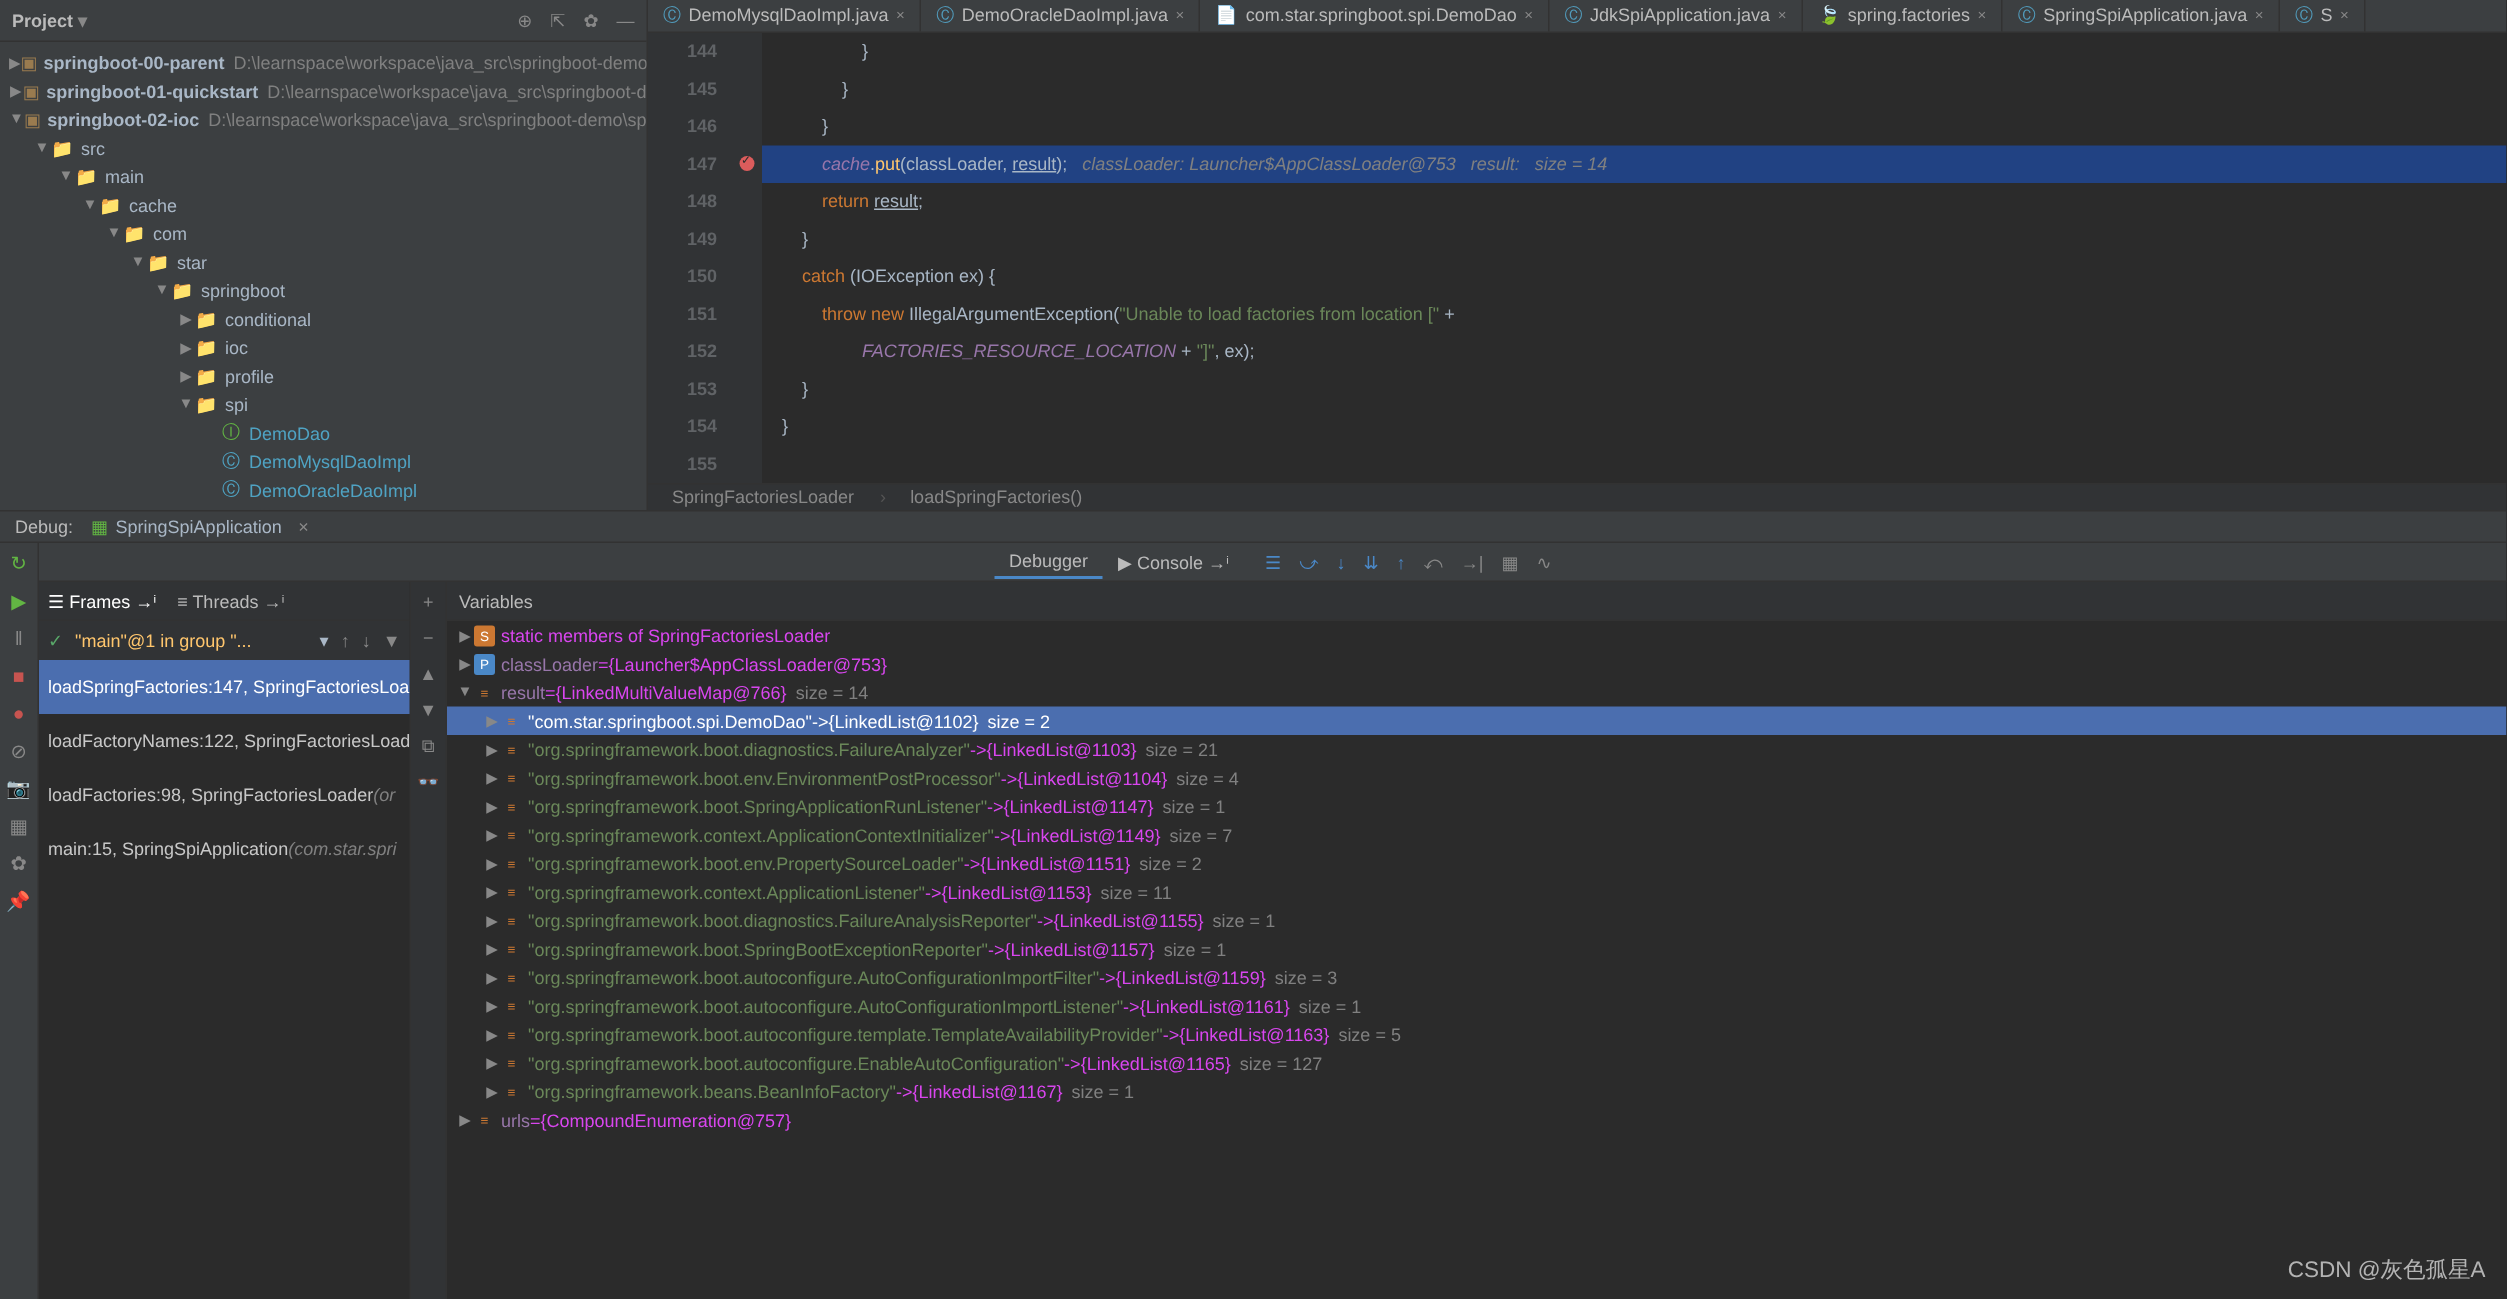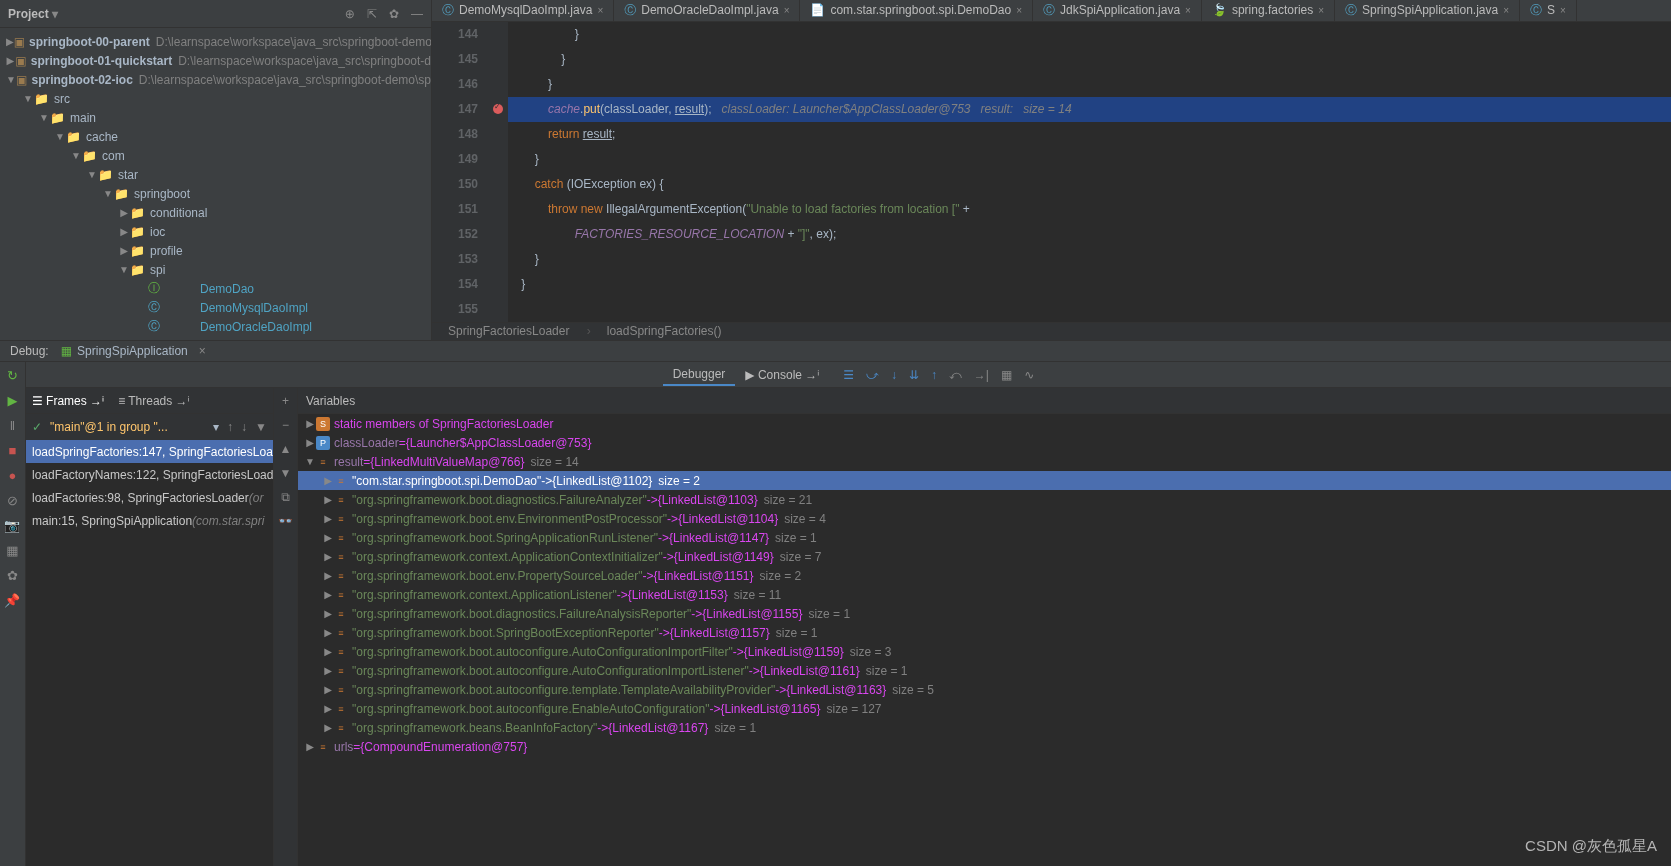--- a/index.html
+++ b/index.html
@@ -11,21 +11,21 @@
 .proj-title { color:#bbb; font-weight:bold; }
 .proj-title::after { content:" ▾"; color:#888; }
 .proj-tools { margin-left:auto; display:flex; gap:12px; color:#888; }
 .proj-tools span { cursor:pointer; }
 .tree { padding:4px 0; overflow:hidden; }
 .tree-row { display:flex; align-items:center; height:19px; white-space:nowrap; color:#a9b7c6; }
 .tri { width:12px; text-align:center; color:#888; font-size:10px; }
 .ico { width:16px; text-align:center; margin-right:4px; }
 .tree-row .mod { font-weight:bold; color:#a9b7c6;text-align:right; }
 .tree-row .path { color:#808080; margin-left:6px; }
-.cls-name { color:#4fa3c3;margin-left:34px; }
+.cls-name { color:#4fa3c3; }
 .editor { flex:1; display:flex; flex-direction:column; background:#2b2b2b; }
 .tabs { display:flex; align-items:center; height:28px; background:#3c3f41; border-bottom:1px solid #323232; }
 .tab { display:flex; align-items:center; padding:0 10px; height:100%; gap:5px; color:#bbb; border-right:1px solid #323232; }
 .tab .ci { color:#519aba; }
 .tab .ci.g { color:#62b543; }
 .tab .close { color:#888; font-size:10px; }
 .code-area { flex:1; display:flex; font-family:"JetBrains Mono","Consolas",monospace; font-size:14px; }
 .gutter { width:56px; background:#313335; text-align:right; padding-right:10px; color:#606366; }
 .gutter div { height:25px; line-height:25px;font-weight:bold; }
 .bp-col { width:20px; background:#313335; }
@@ -57,21 +57,21 @@
 .dbg-icons { display:flex; gap:12px; margin-left:14px; color:#888; }
 .dbg-icons .blue { color:#4a88c7; }
 .dbg-body { flex:1; display:flex; background:#2b2b2b; }
 .frames-panel { width:248px; border-right:1px solid #323232; display:flex; flex-direction:column; }
 .fp-hdr { height:26px; display:flex; align-items:center; padding:0 6px; gap:14px; background:#313335; border-bottom:1px solid #323232; color:#bbb; font-size:11px; }
 .fp-hdr .act { color:#fff; }
 .fp-sel { height:26px; display:flex; align-items:center; padding:0 6px; gap:8px; background:#313335; }
 .fp-sel .chk { color:#59a869; }
 .fp-sel .nm { color:#ffc66d; flex:1; }
 .fp-sel .ar { color:#888; }
-.frame-row { height:23px; padding:0 6px; display:flex; align-items:center; white-space:nowrap; overflow:hidden; color:#c8c8c8; }
+.frame-row { height:36px; padding:0 6px; display:flex; align-items:center; white-space:nowrap; overflow:hidden; color:#c8c8c8; }
 .frame-row.sel { background:#4b6eaf; color:#fff; }
 .frame-row .ylw { color:#808080; font-style:italic; }
 .vars-panel { flex:1; display:flex; }
 .vp-side { width:24px; background:#313335; display:flex; flex-direction:column; align-items:center; gap:10px; padding-top:6px; border-right:1px solid #323232; color:#888; }
 .vp-main { flex:1; }
 .vp-hdr { height:26px; display:flex; align-items:center; padding:0 8px; background:#313335; border-bottom:1px solid #323232; color:#bbb; }
 .var-row { height:19px; display:flex; align-items:center; white-space:nowrap; }
 .var-row.sel { background:#4b6eaf; }
 .var-row .tri { color:#888; }
 .vico { width:14px; height:14px; border-radius:2px; display:inline-flex; align-items:center; justify-content:center; font-size:9px; margin-right:4px; }

